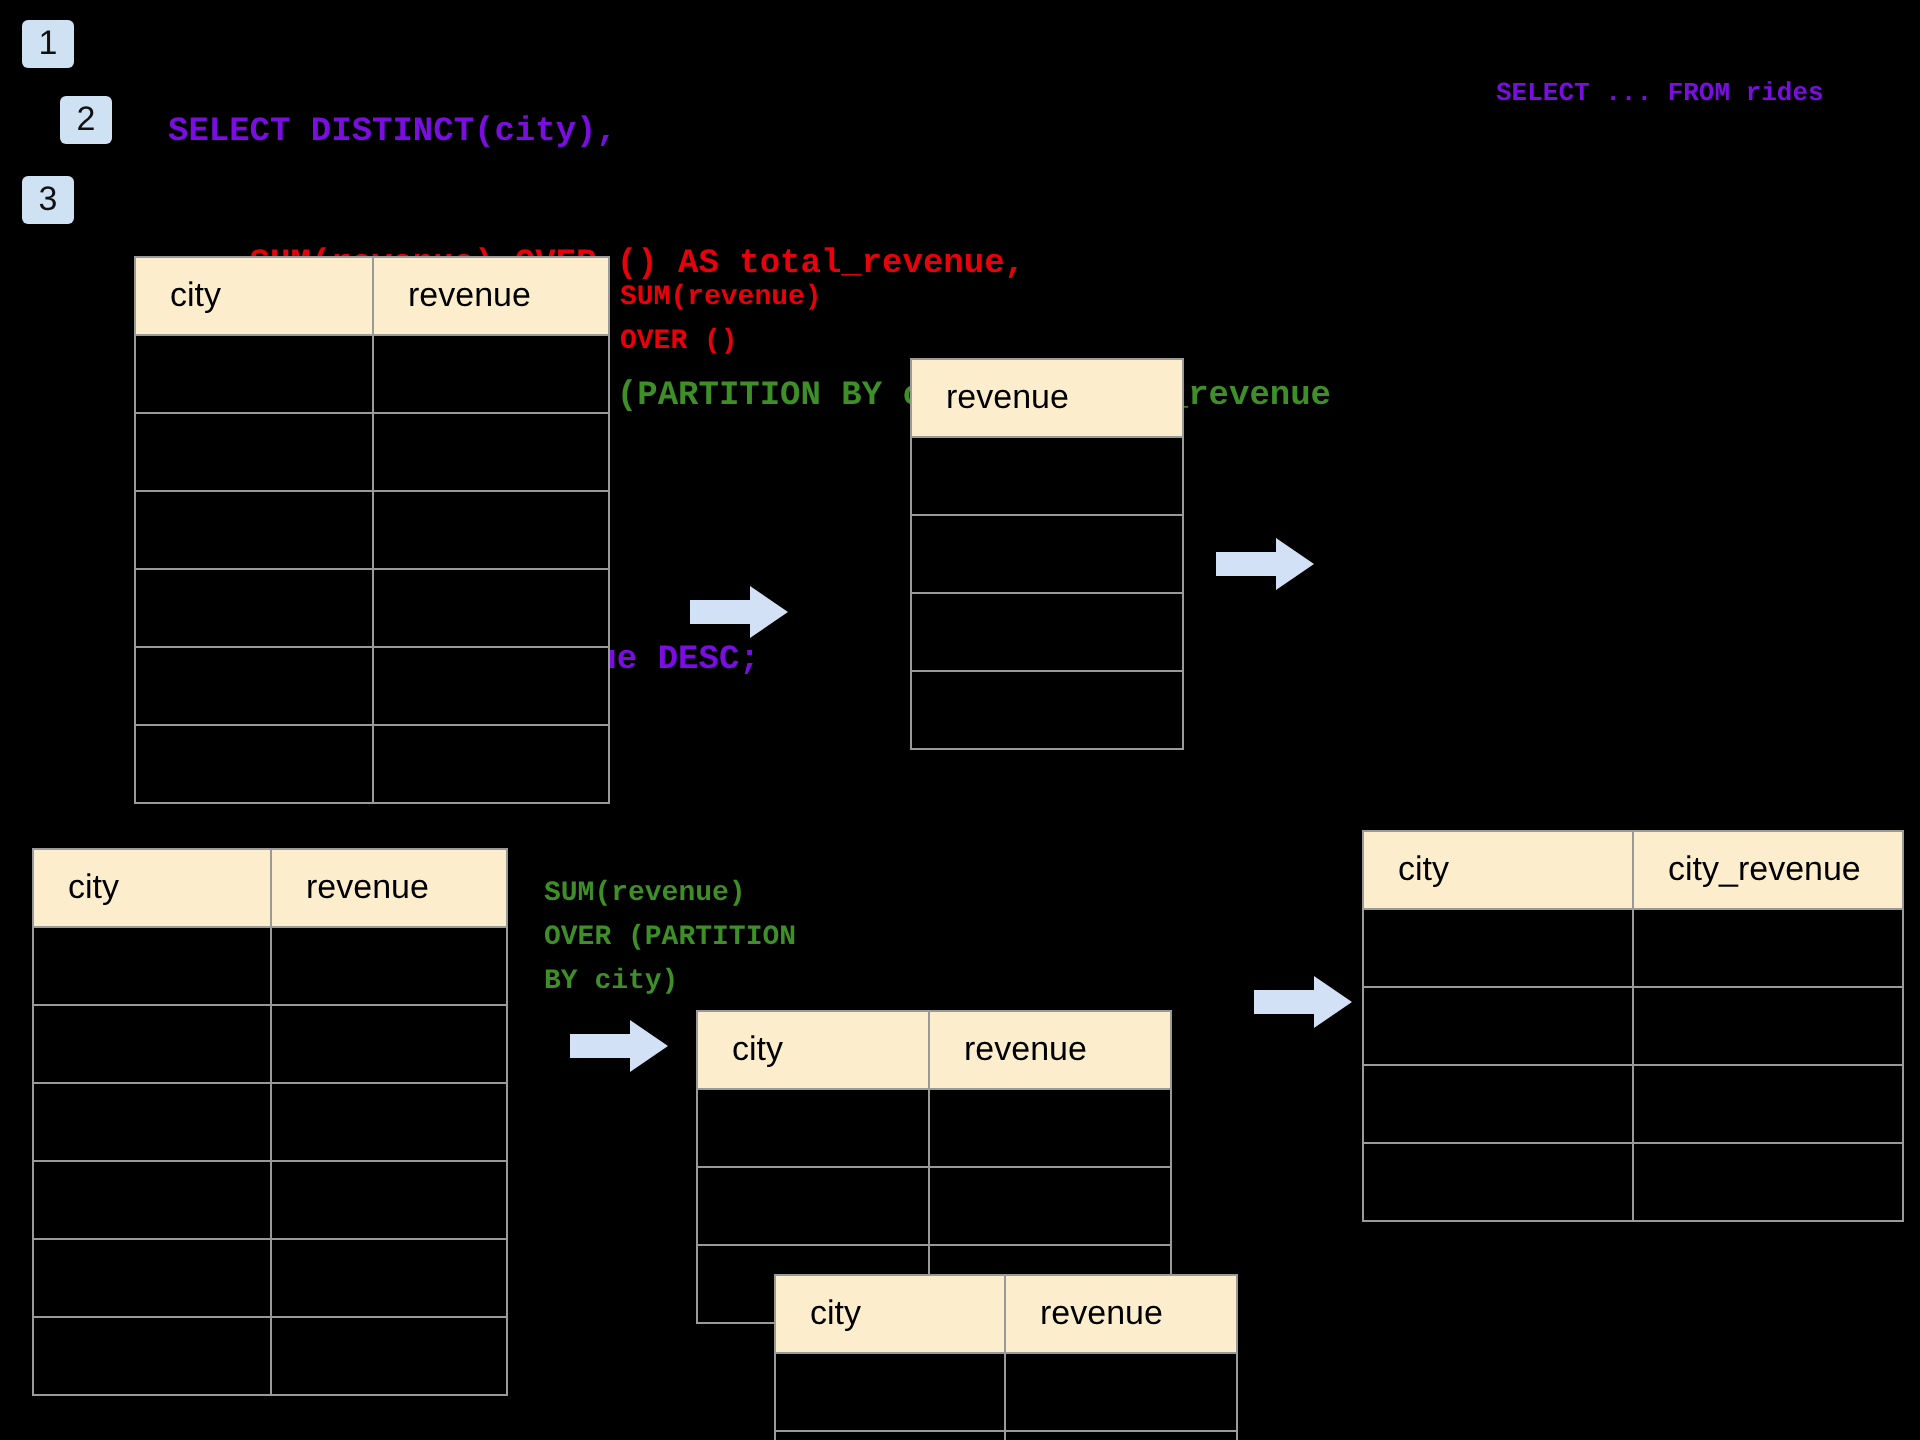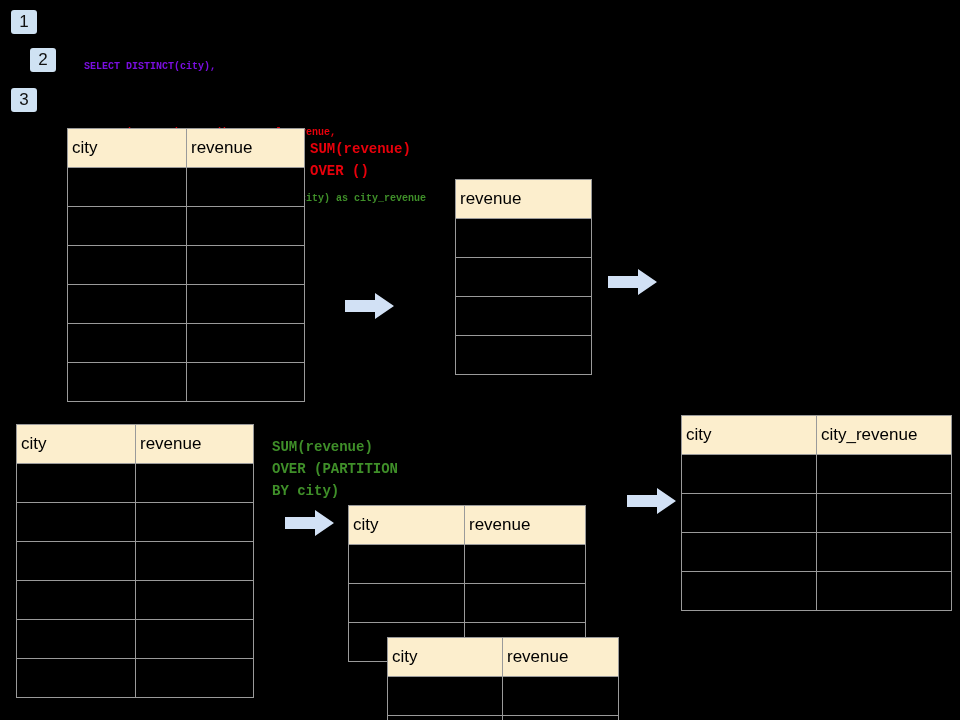--- a/index.html
+++ b/index.html
@@ -28,21 +28,21 @@
     text-align: center;
     width: 26px;
     height: 24px;
     border-radius: 3px;
   }
 
   
   .code {
     position: absolute;
     font-family: "Liberation Mono", monospace;
-    font-size: 10px;
+    font-size: 17px;
     line-height: 22px;
     white-space: pre;
     font-weight: bold;
     letter-spacing: 0px;
   }
   .c-purple { color: #7a0ee0; }
   .c-red    { color: #e8000b; }
   .c-green  { color: #3f8f29; }
 
   .code-line { white-space: pre; }
@@ -84,21 +84,21 @@
     height: 38px;
   }
   .tbl th {
     border: 1px solid #9a9a9a;
     background: #fceecd;
     color: #000000;
     font-family: "Liberation Sans", sans-serif;
     font-weight: normal;
     font-size: 17px;
     text-align: left;
-    padding: 0 0 0 4px;
+    padding: 0 0 0 17px;
     height: 38px;
   }
 
   
   .arrow {
     position: absolute;
   }
 </style>
 </head>
 <body>
@@ -110,20 +110,21 @@
   <div class="badge" style="left:11px; top:88px;">3</div>
 
   <div class="code" style="left:84px; top:12px;">
     <div class="code-line c-purple">SELECT DISTINCT(city),</div>
     <div class="code-line c-red">    SUM(revenue) OVER () AS total_revenue,</div>
     <div class="code-line c-green">    SUM(revenue) OVER (PARTITION BY city) as city_revenue</div>
     <div class="code-line c-purple">  FROM rides</div>
     <div class="code-line c-purple">  ORDER by city_revenue DESC;</div>
   </div>
 
+  <div class="snippet" style="left:748px; top:37px;">SELECT ... FROM rides</div>
 
   <div class="annot annot-red" style="left:310px; top:138px;">SUM(revenue)
 OVER ()</div>
 
   <div class="annot annot-green" style="left:272px; top:436px;">SUM(revenue)
 OVER (PARTITION
 BY city)</div>
 
   <table class="tbl" style="left:67px; top:128px; width:237px;">
     <colgroup>

